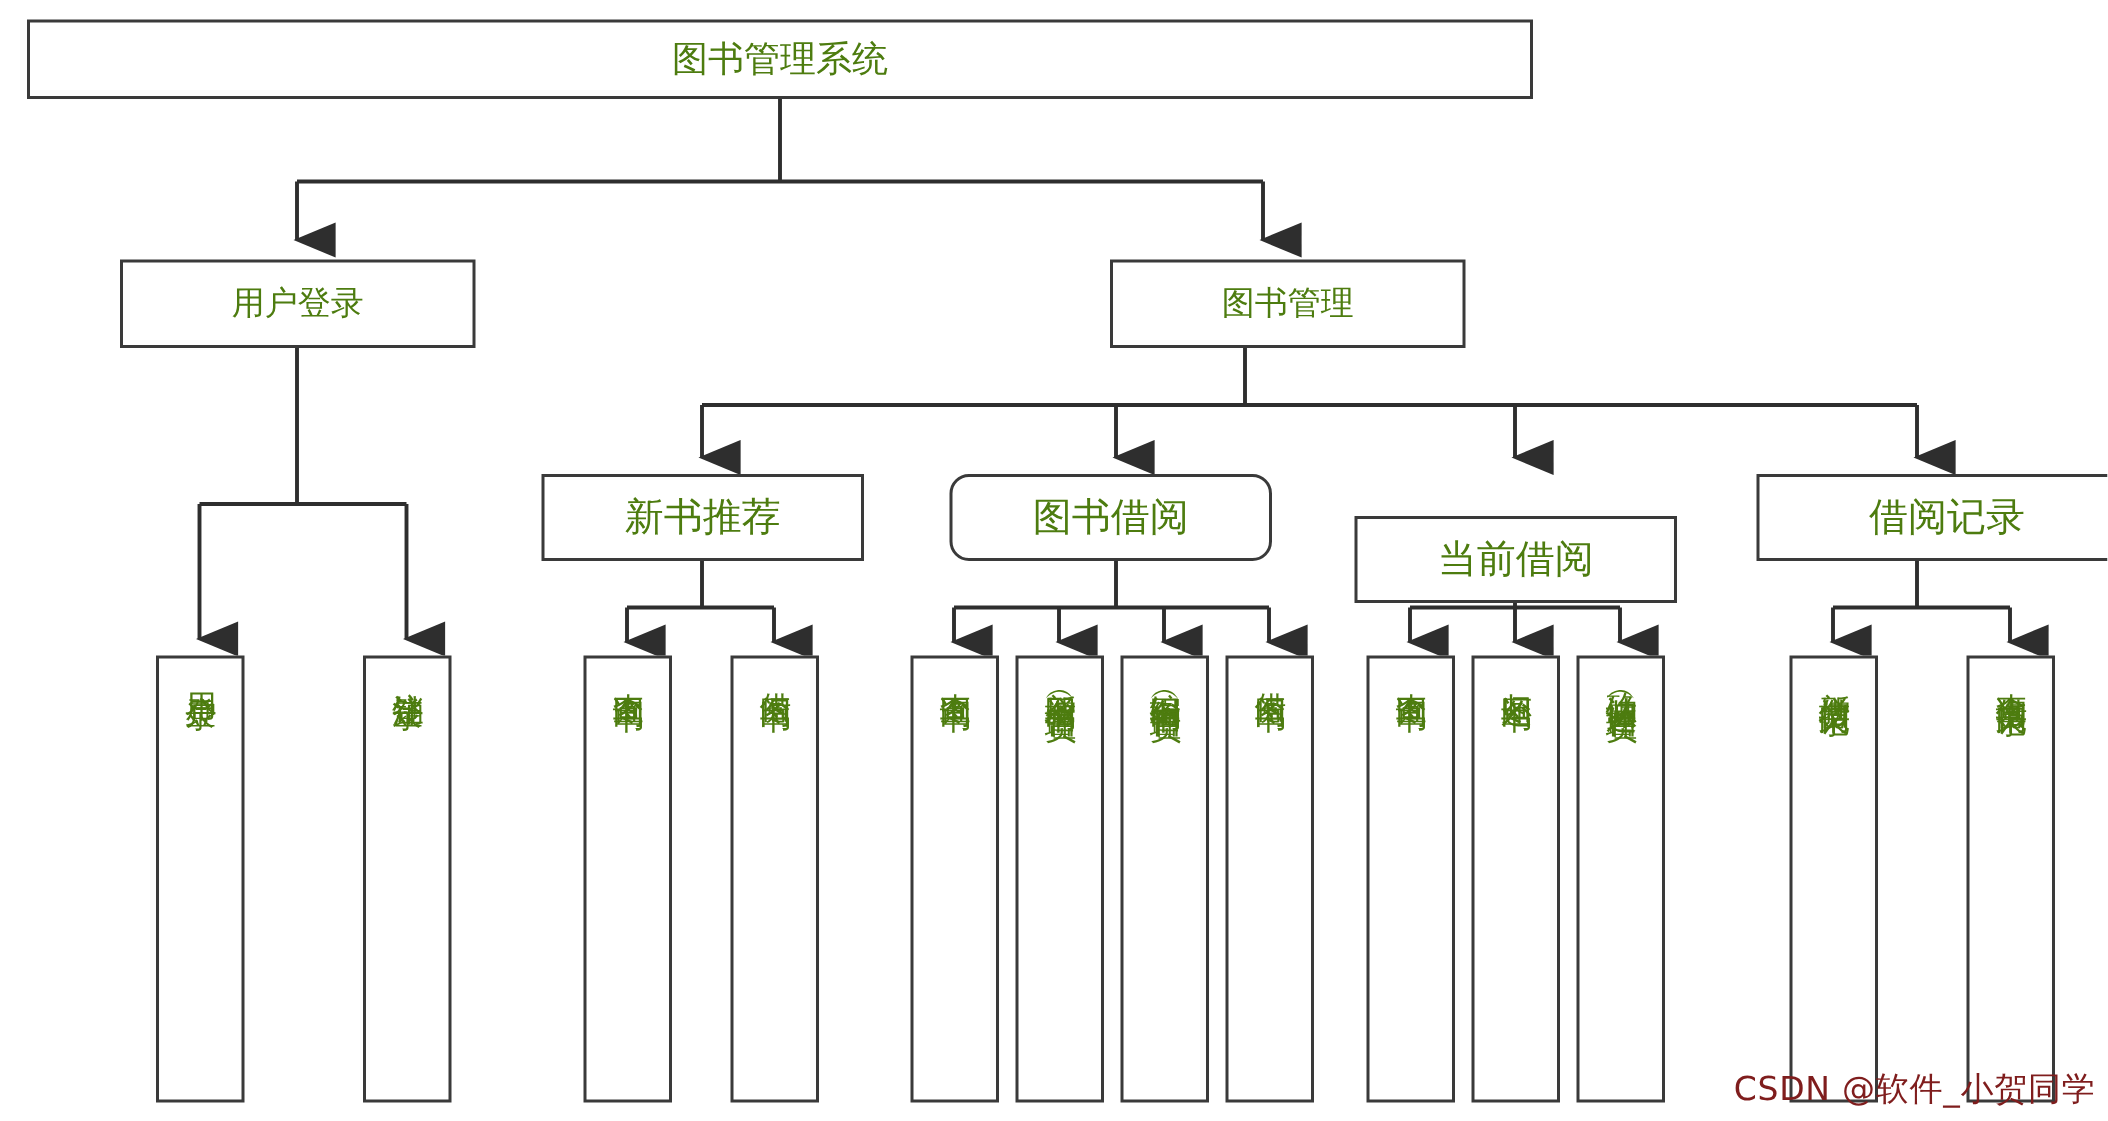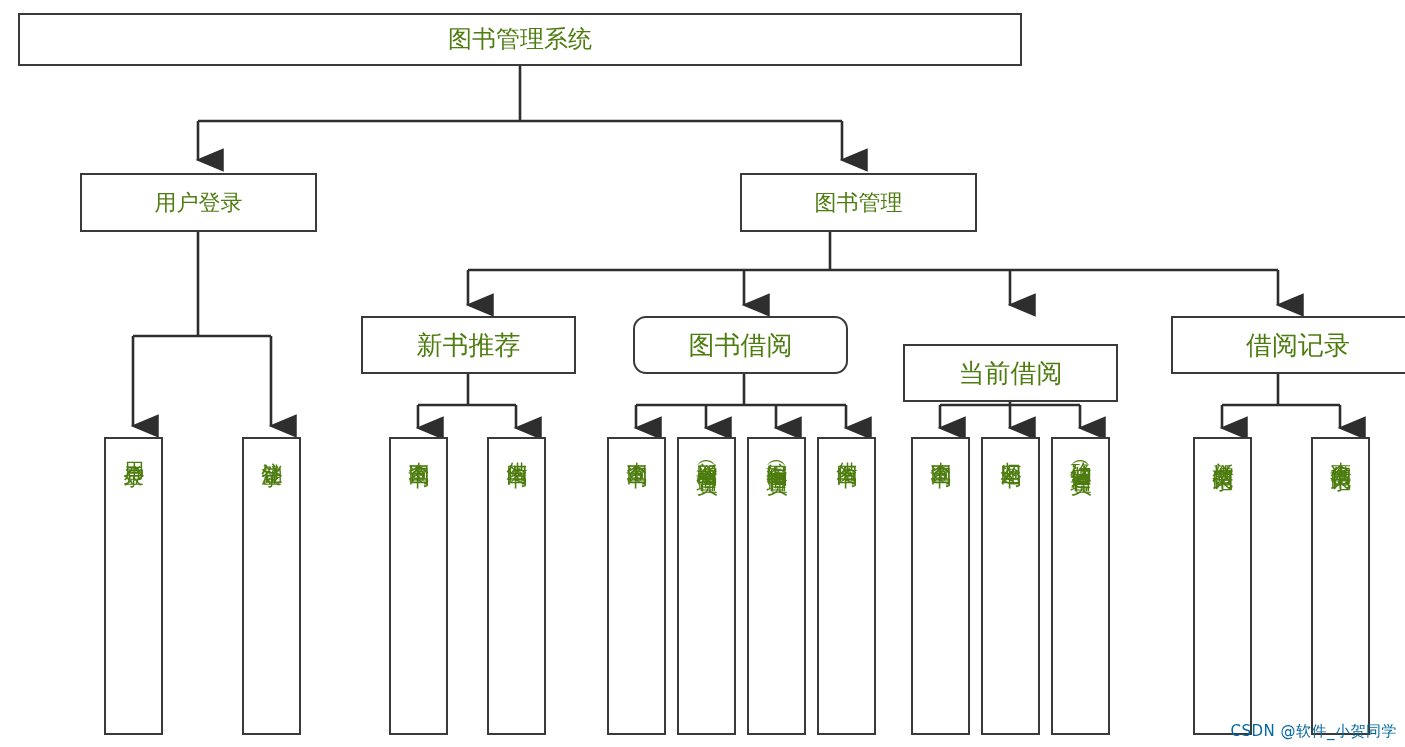--- a/index.html
+++ b/index.html
@@ -60,22 +60,22 @@
   }
   .node.root .node-label { font-size: 24px; }
   .node.lvl1 .node-label { font-size: 22px; }
   .node.lvl2 .node-label { font-size: 26px; }
   .node.vert .node-label { font-size: 21px; }
 
   #watermark {
     position: absolute;
     right: 8px;
     bottom: 6px;
-    font-size: 15px;
-    color: #0369a1;
+    font-size: 22px;
+    color: #7f1d1d;
     letter-spacing: 0.5px;
     z-index: 3;
     white-space: nowrap;
   }
 </style>
 </head>
 <body>
 
 <div id="canvas">
 

